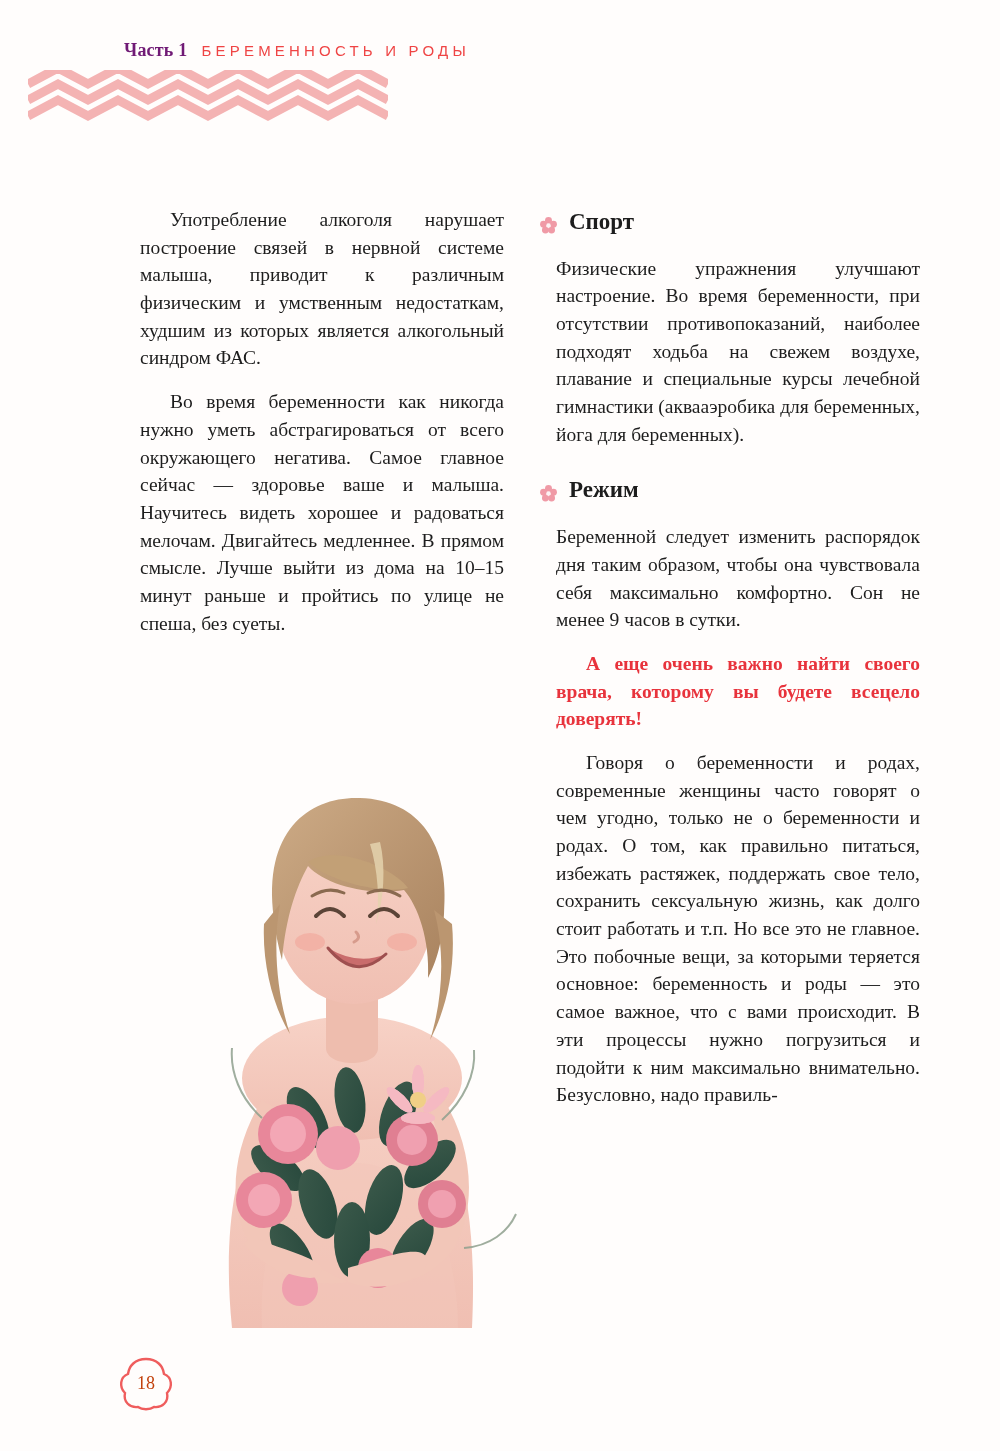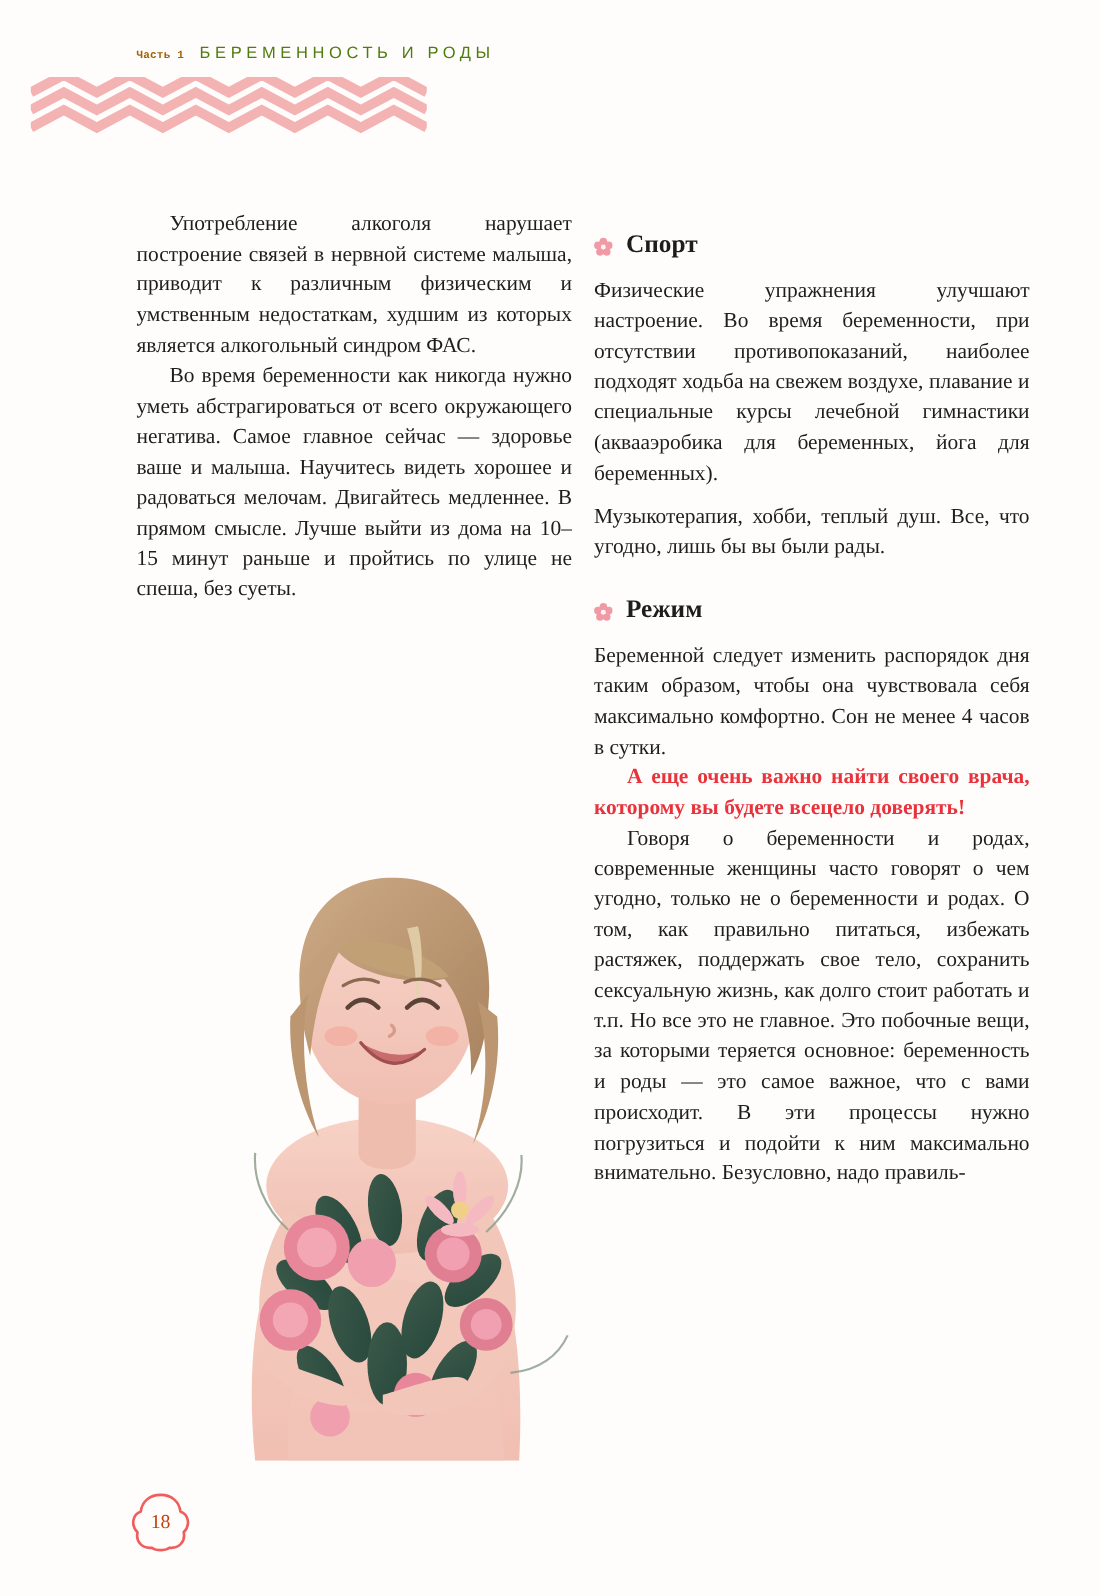--- a/index.html
+++ b/index.html
@@ -25,31 +25,31 @@
   
   .header {
     position: absolute;
     top: 40px;
     left: 124px;
     display: flex;
     align-items: baseline;
     gap: 14px;
   }
   .header-part {
-    font-family: Liberation Mono, monospace;
+    font-family: Liberation Serif, serif;
     font-weight: bold;
-    font-size: 10px;
+    font-size: 18px;
     letter-spacing: 0.2px;
-    color: #a16207;
+    color: #701a75;
   }
   .header-title {
     font-family: "Liberation Sans", sans-serif;
     font-size: 15px;
     letter-spacing: 4.2px;
-    color: #4d7c0f;
+    color: #ef4444;
   }
 
   
   .zigzag {
     position: absolute;
     top: 70px;
     left: 28px;
     width: 360px;
     height: 60px;
   }
@@ -62,21 +62,21 @@
     font-size: 19.5px;
     line-height: 1.42;
     text-align: justify;
     text-justify: inter-word;
     hyphens: manual;
   }
   .col-left  { left: 124px; }
   .col-right { left: 540px; }
 
   .col p {
-    margin: 0;
+    margin: 16px;
     text-indent: 30px;
   }
 
   
   .illustration {
     position: absolute;
     left: 112px;
     top: 648px;
     width: 420px;
     height: 680px;
@@ -270,41 +270,38 @@
           </g>
           <circle cx="10" cy="10" r="2.6" fill="#fdf2f3"></circle>
         </svg>
       </span>
       <span class="label">Спорт</span>
     </div>
     <div class="blk">
       <p>Физические упражнения улучшают настроение. Во время беременности, при отсутствии противопоказаний, наиболее подходят ходьба на свежем воздухе, плавание и специальные курсы лечебной гимнастики (аквааэробика для беременных, йога для беременных).</p>
     </div>
 
-    <div class="blk">
-      <p>Музыкотерапия, хобби, теплый душ. Все, что угодно, лишь бы вы были рады.</p>
-    </div>
 
     <div class="sub-head">
       <span class="flower">
         <svg viewBox="0 0 20 20" width="17" height="17" aria-hidden="true">
           <g fill="#f09aa6">
             <circle cx="10" cy="4.2" r="4.1"></circle>
             <circle cx="15.8" cy="8.4" r="4.1"></circle>
             <circle cx="13.6" cy="15.2" r="4.1"></circle>
             <circle cx="6.4" cy="15.2" r="4.1"></circle>
             <circle cx="4.2" cy="8.4" r="4.1"></circle>
           </g>
           <circle cx="10" cy="10" r="2.6" fill="#fdf2f3"></circle>
         </svg>
       </span>
       <span class="label">Режим</span>
     </div>
     <div class="blk">
-      <p>Беременной следует изменить распорядок дня таким образом, чтобы она чувствовала себя максимально комфортно. Сон не менее 4 часов в сутки.</p>
+      <p>Беременной следует изменить распорядок дня таким образом, чтобы она чувствовала себя максимально комфортно. Сон не менее 9 часов в сутки.</p>
     </div>
 
     <p class="highlight">А еще очень важно найти своего врача, которому вы будете всецело доверять!</p>
 
     <p>Говоря о беременности и родах, современные женщины часто говорят о чем угодно, только не о беременности и родах. О том, как правильно питаться, избежать растяжек, поддержать свое тело, сохранить сексуальную жизнь, как долго стоит работать и т.п. Но все это не главное. Это побочные вещи, за которыми теряется основное: беременность и роды — это самое важное, что с вами происходит. В эти процессы нужно погрузиться и подойти к ним максимально внимательно. Безусловно, надо правиль-</p>
   </div>
 
   <div class="page-num-wrap">
     <svg viewBox="0 0 58 58" width="58" height="58" aria-hidden="true">
       <g fill="none" stroke="#ef5d5d" stroke-width="2.4">

